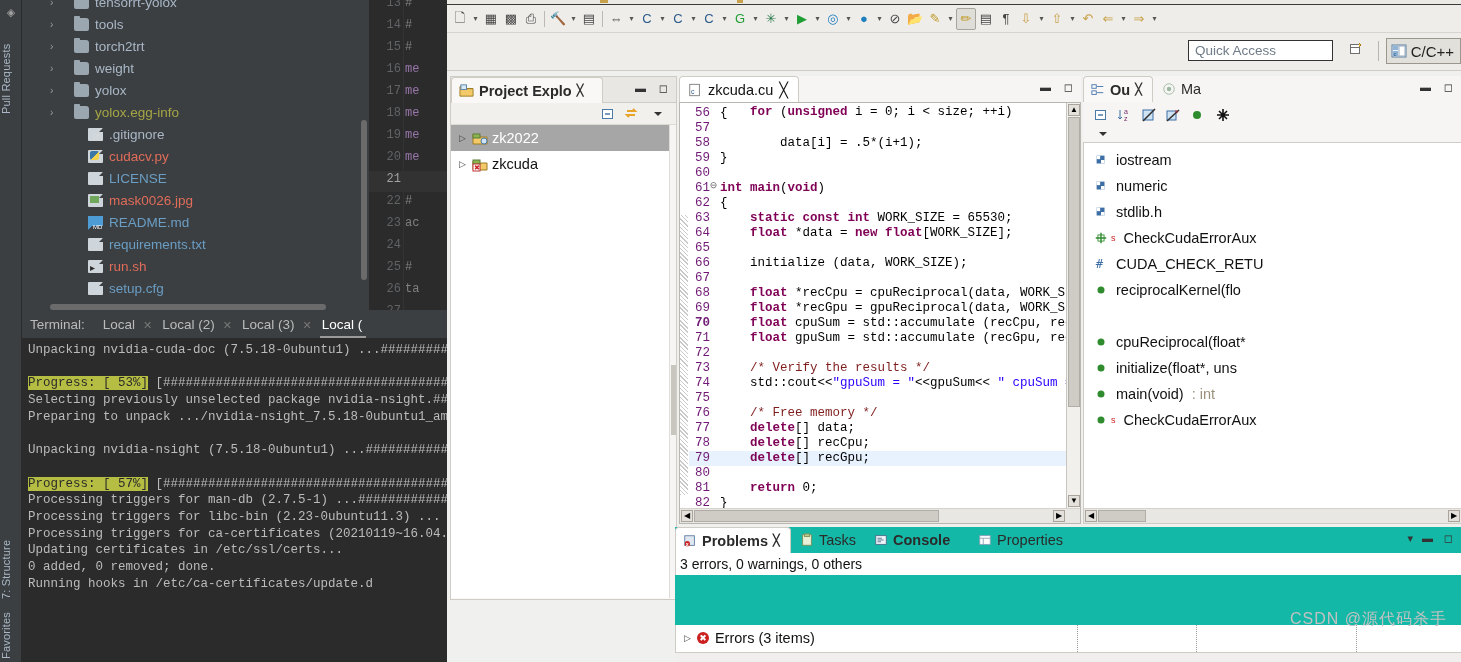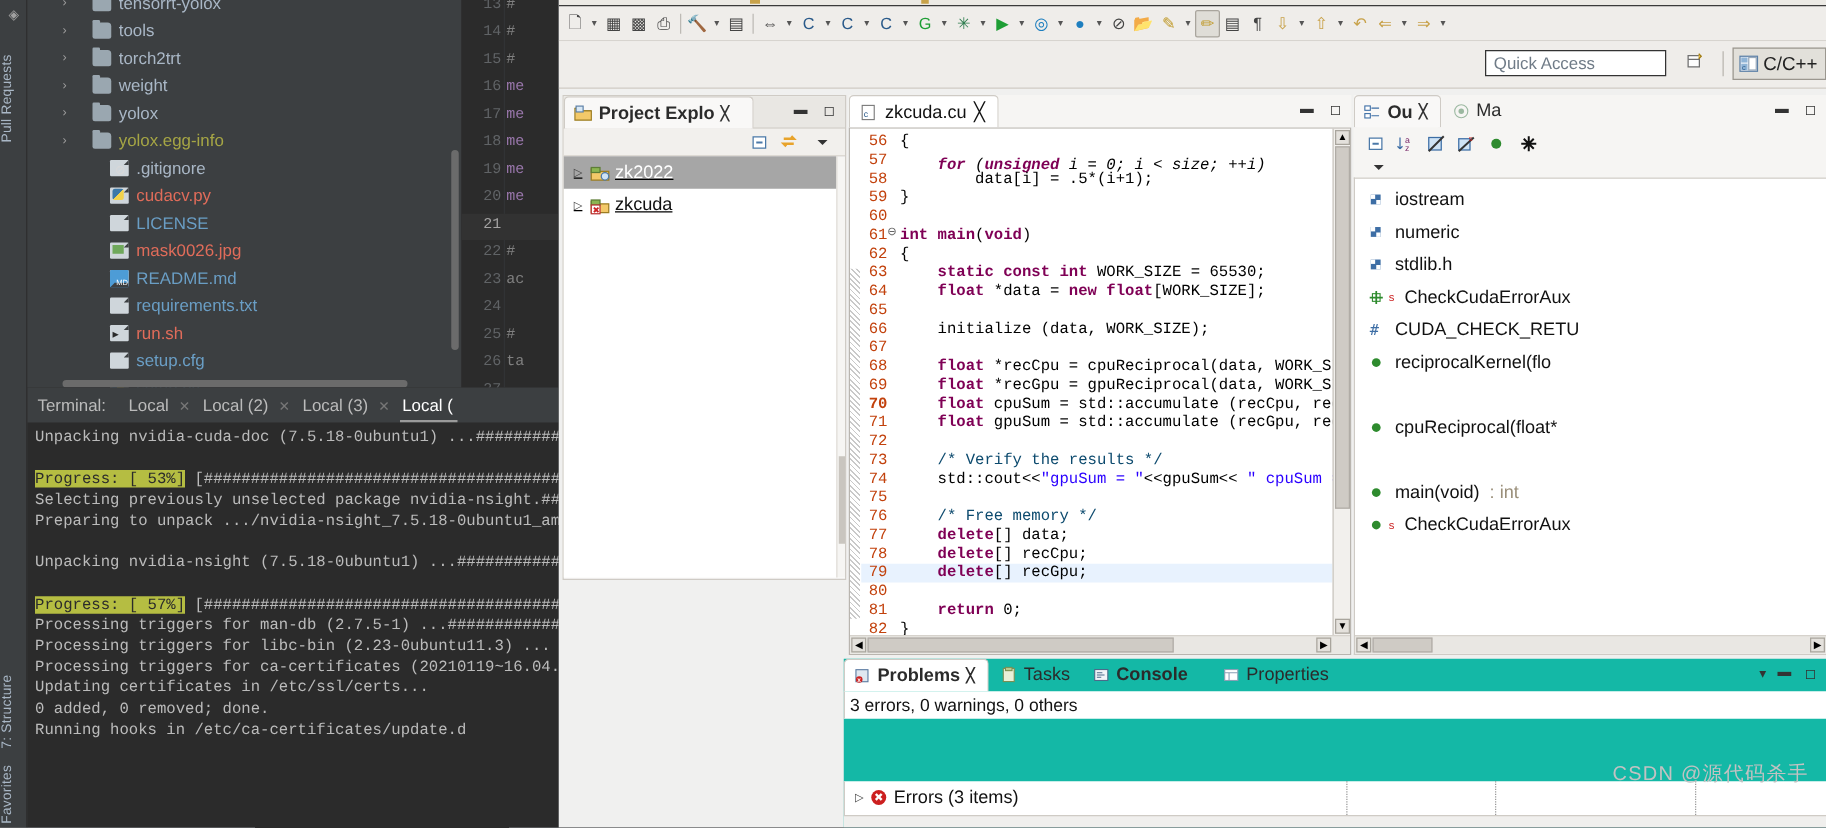--- a/index.html
+++ b/index.html
@@ -85,45 +85,45 @@
   .panel { position:absolute; background:#f6f5f3; }
   .ptabbar { height:26px; position:relative; background:#e9e7e3; }
   .ptab { position:absolute; left:0; top:0; height:26px; display:flex; align-items:center; gap:5px;
       padding:0 8px 0 7px; font-size:14.5px; color:#2b2b2b; }
   .ptab.sel { background:#f9f8f7; border-top:1px solid #cfcbc5; border-left:1px solid #cfcbc5; border-right:1px solid #cfcbc5;
       border-top-left-radius:4px; border-top-right-radius:4px; font-weight:bold; }
   .ptab .x { font-size:11px; color:#333; }
   .pmin { position:absolute; top:5px; font-size:11px; color:#333; }
 
   
-  #pe { left:3px; top:76px; width:227px; height:388px; background:#f9f8f7; border:1px solid #cfcbc5;text-decoration:underline; }
+  #pe { left:3px; top:76px; width:227px; height:524px; background:#f9f8f7; border:1px solid #cfcbc5; }
   #pe .ptabbar { background:#e9e7e3; border-bottom:1px solid #cfcbc5; }
   .pe-tools { height:22px; position:relative; background:#f2f0ed; border-bottom:1px solid #ddd9d3; }
   .pe-tools .t { position:absolute; top:3px; width:16px; height:16px; }
   .pe-body { background:#ffffff; height:calc(100% - 49px); position:relative; }
   .pe-row { height:26px; display:flex; align-items:center; gap:4px; padding-left:8px; font-size:14.5px; color:#111; }
   .pe-row.sel { background:#a6a6a6; color:#fff; }
   .pe-row .arw { font-size:9px; color:#444; width:9px; }
   .pe-vsc { position:absolute; right:0; top:0; width:7px; height:100%; background:#f6f5f3; border-left:1px solid #e0ddd8;}
   .pe-vsc i { position:absolute; left:1px; top:240px; width:5px; height:70px; background:#c9c5bf; display:block;}
 
   
   #ed { left:232px; top:76px; width:402px; height:448px; background:#f6f5f3; }
   #ed .edtop { height:26px; position:relative; }
   .ed-tab { position:absolute; left:0; top:0; height:26px; background:#fff; border:1px solid #cfcbc5; border-bottom:none;
        border-top-left-radius:4px; border-top-right-radius:4px; display:flex; align-items:center; gap:6px; padding:0 8px; font-size:14.5px; color:#111;}
   .ed-body { position:absolute; left:0; top:26px; right:0; bottom:0; background:#fff; border:1px solid #b9b5af; }
   .codearea { position:absolute; left:0; top:0; right:14px; bottom:15px; overflow:hidden; background:#fff; }
   .cgut { position:absolute; left:0; top:0; width:8px; height:100%; background:#fff; }
   .cgut i { position:absolute; left:0; width:8px; background-image:repeating-linear-gradient(45deg,#c9c9c9 0 1px,#fff 1px 3px); display:block;}
-  .cnum { position:absolute; width:26px; text-align:right; color:#c2410c; font-family:"Liberation Mono", monospace; font-size:12.5px; height:15px; line-height:15px;}
+  .cnum { position:absolute; width:26px; text-align:right; color:#701a75; font-family:"Liberation Mono", monospace; font-size:12.5px; height:15px; line-height:15px;}
   .ctxt { position:absolute; left:40px; height:15px; line-height:15px; font-family:"Liberation Mono", monospace; font-size:12.5px; white-space:pre; color:#000; }
   .hl-line { position:absolute; left:9px; right:0; height:15px; background:#e8f2fe; }
   .k  { color:#7f0055; font-weight:bold; }
-  .cm { color:#0c4a6e; }
+  .cm { color:#7f1d1d; }
   .st { color:#2a00ff; }
   .fold { position:absolute; left:29px; width:9px; height:9px; font-size:9px; color:#666; text-align:center; line-height:8px;}
   .vsb { position:absolute; right:0; top:0; width:14px; bottom:15px; background:#f2f0ed; border-left:1px solid #c9c5bf;}
   .vsb .arrow { position:absolute; left:1px; width:12px; height:12px; background:#e4e1dc; border:1px solid #a9a59d; font-size:8px; text-align:center; line-height:10px; }
   .vsb .thumb { position:absolute; left:1px; width:12px; background:#cfcbc5; border:1px solid #b0aca6; }
   .hsb { position:absolute; left:0; right:0; bottom:0; height:15px; background:#e9e7e3; border-top:1px solid #d6d2cc;}
   .hsb .arrow { position:absolute; top:1px; width:12px; height:12px; background:#e4e1dc; border:1px solid #a9a59d; font-size:8px; text-align:center; line-height:10px;}
   .hsb .thumb { position:absolute; top:1px; height:12px; background:#cfcbc5; border:1px solid #b0aca6;}
 
   
@@ -386,21 +386,21 @@
         <span class="pmin" style="right:8px;">◻</span>
       </div>
       <div class="ed-body">
         <div class="codearea" id="codearea">
           <div class="cgut">
               <i style="top:112px; height:280px;"></i>
             </div>
         <div class="cnum" style="top: 3px; left: 4px;">56</div>
             <div class="ctxt" style="top: 3px;"><span>{</span></div>
             <div class="cnum" style="top: 18px; left: 4px;">57</div>
-            <div class="ctxt" style="top: 22px; font-style: italic;"><span>    </span><span class="k">for</span><span> (</span><span class="k">unsigned</span><span> i = 0; i &lt; size; ++i)</span></div>
+            <div class="ctxt" style="top: 2px;"><span>    </span><span class="k">for</span><span> (</span><span class="k">unsigned</span><span> i = 0; i &lt; size; ++i)</span></div>
             <div class="cnum" style="top: 33px; left: 4px;">58</div>
             <div class="ctxt" style="top: 33px;"><span>        data[i] = .5*(i+1);</span></div>
             <div class="cnum" style="top: 48px; left: 4px;">59</div>
             <div class="ctxt" style="top: 48px;"><span>}</span></div>
             <div class="cnum" style="top: 63px; left: 4px;">60</div>
             <div class="ctxt" style="top: 63px;"><span></span></div>
             <div class="cnum" style="top: 78px; left: 4px;">61</div>
             <div class="fold" style="top: 78px;">⊖</div>
             <div class="ctxt" style="top: 78px;"><span class="k">int</span><span> </span><span class="k">main</span><span>(</span><span class="k">void</span><span>)</span></div>
             <div class="cnum" style="top: 93px; left: 4px;">62</div>
@@ -587,20 +587,28 @@
             <span>reciprocalKernel(flo</span>
           </div>
           <div class="ou-row" style="position: absolute; top: 186px; left: 0px; right: 0px;">
             <span style="display: inline-flex; align-items: center;">
               <svg viewBox="0 0 16 16" style="width:14px;height:14px;">
                 <circle cx="8" cy="8" r="4" fill="#2e8b2e"></circle>
               </svg>
             </span>
             <span>cpuReciprocal(float*</span>
           </div>
+          <div class="ou-row" style="position: absolute; top: 212px; left: 0px; right: 0px;">
+            <span style="display: inline-flex; align-items: center;">
+              <svg viewBox="0 0 16 16" style="width:14px;height:14px;">
+                <circle cx="8" cy="8" r="4" fill="#2e8b2e"></circle>
+              </svg>
+            </span>
+            <span>initialize(float*, uns</span>
+          </div>
           <div class="ou-row" style="position: absolute; top: 238px; left: 0px; right: 0px;">
             <span style="display: inline-flex; align-items: center;">
               <svg viewBox="0 0 16 16" style="width:14px;height:14px;">
                 <circle cx="8" cy="8" r="4" fill="#2e8b2e"></circle>
               </svg>
             </span>
             <span>main(void)</span>
             <span class="ou-ret"> : int</span>
           </div>
           <div class="ou-row" style="position: absolute; top: 264px; left: 0px; right: 0px;">

